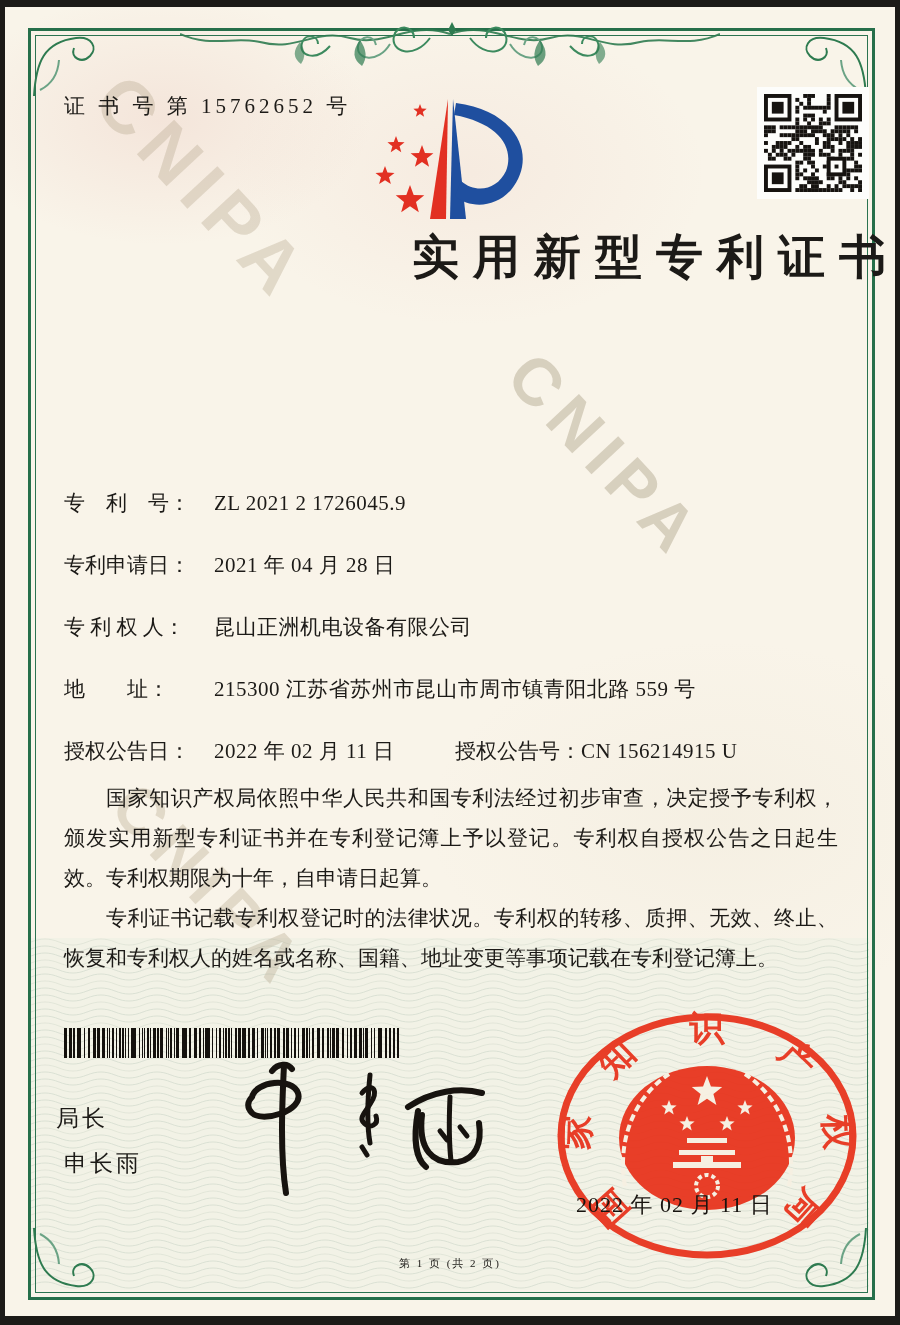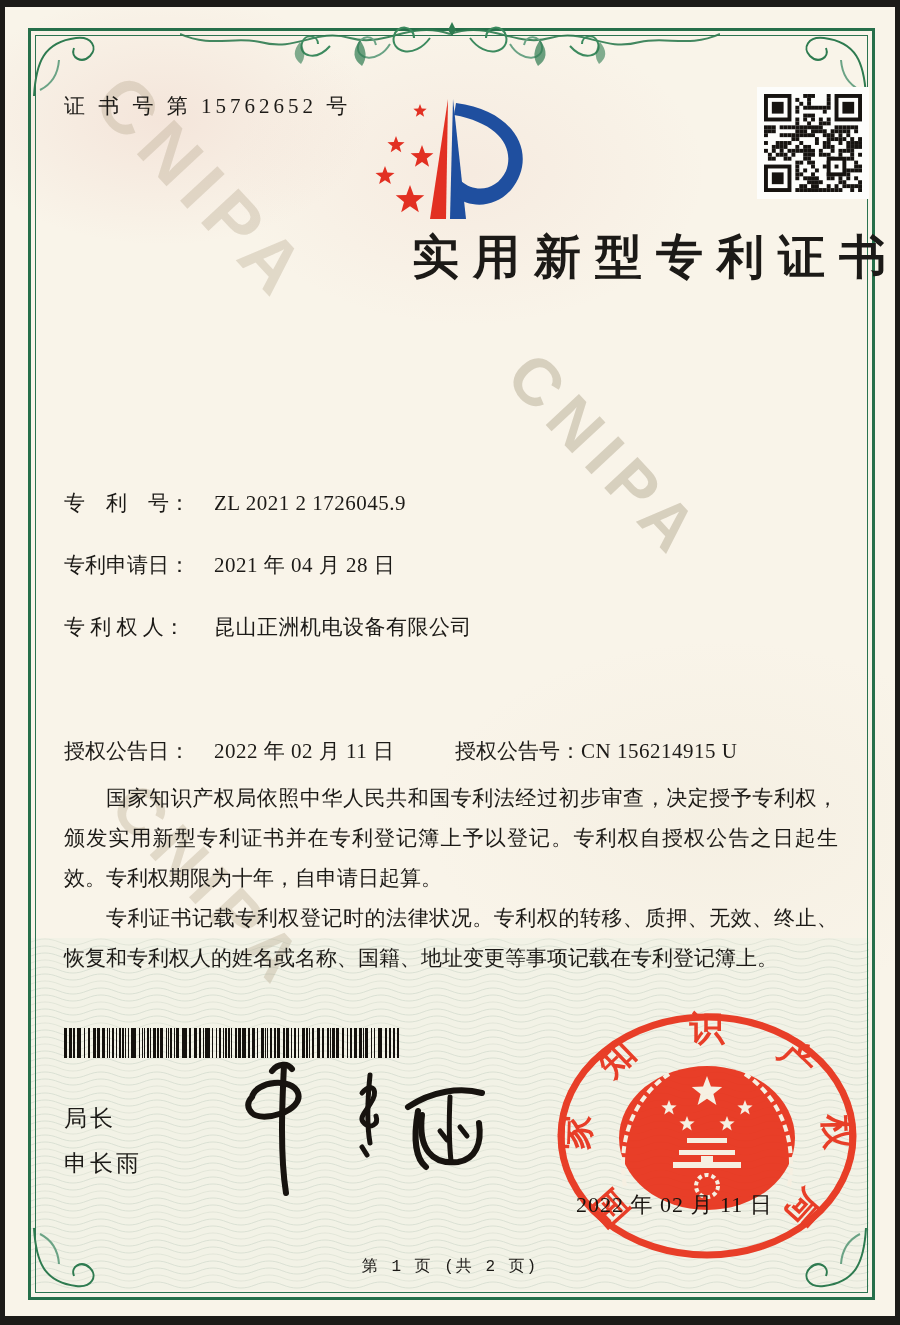--- a/index.html
+++ b/index.html
@@ -30,26 +30,26 @@
   .title{position:absolute;left:0;right:0;top:226px;text-align:right;font-size:47px;font-weight:bold;
     letter-spacing:14px;z-index:5;margin:0;}
   .row{position:absolute;left:64px;right:56px;font-size:21px;z-index:5;white-space:nowrap;}
   .lbl{display:inline-block;width:150px;white-space:pre;}
   .val{letter-spacing:.5px;}
   .pair2{position:absolute;left:391px;top:0;}
   .pair2 .lbl{width:126px;}
   .body-text{position:absolute;left:64px;width:774px;z-index:5;font-size:21px;line-height:40px;}
   .body-text p{margin:0;text-indent:2em;text-align:justify;}
   #barcode{position:absolute;left:64px;top:1028px;z-index:5;}
-  .officer-post{position:absolute;left:64px;top:1103px;font-size:23px;letter-spacing:3px;z-index:5;}
+  .officer-post{position:absolute;left:56px;top:1103px;font-size:23px;letter-spacing:3px;z-index:5;}
   .officer-name{position:absolute;left:64px;top:1148px;font-size:23px;letter-spacing:3px;z-index:5;}
   #signature{position:absolute;left:212px;top:1055px;z-index:6;}
   #seal{position:absolute;left:551px;top:1010px;z-index:4;opacity:.93;}
   .seal-date{position:absolute;left:576px;top:1190px;font-size:22px;letter-spacing:1px;z-index:7;color:#17130f;}
-  .footer{position:absolute;left:0;right:0;top:1256px;text-align:center;font-size:16px;letter-spacing:2px;z-index:5;font-family:Liberation Mono, monospace;}
+  .footer{position:absolute;left:0;right:0;top:1256px;text-align:center;font-size:11px;letter-spacing:2px;z-index:5;}
 </style>
 </head>
 <body>
 
 <div class="page">
   <div class="tint"></div>
 
   <svg id="waves" width="838" height="352">
     <rect width="838" height="352" fill="#edf0e4" opacity="0.55"></rect>
     <g id="wave-lines" fill="none" stroke="#cdd7c9" stroke-width="1" opacity="0.8">
@@ -430,20 +430,23 @@
 
   <div class="row" style="top:489px">
     <span class="lbl">专　利　号：</span><span class="val">ZL 2021 2 1726045.9</span>
   </div>
   <div class="row" style="top:551px">
     <span class="lbl">专利申请日：</span><span class="val">2021 年 04 月 28 日</span>
   </div>
   <div class="row" style="top:613px">
     <span class="lbl">专 利 权 人：</span><span class="val">昆山正洲机电设备有限公司</span>
   </div>
+  <div class="row" style="top:675px">
+    <span class="lbl">地　　址：</span><span class="val">215300 江苏省苏州市昆山市周市镇青阳北路 559 号</span>
+  </div>
   <div class="row" style="top:737px">
     <span class="lbl">授权公告日：</span><span class="val">2022 年 02 月 11 日</span>
     <span class="pair2">
       <span class="lbl">授权公告号：</span><span class="val">CN 156214915 U</span>
     </span>
   </div>
 
   <div class="body-text" style="top:778px">
     <p>国家知识产权局依照中华人民共和国专利法经过初步审查，决定授予专利权，颁发实用新型专利证书并在专利登记簿上予以登记。专利权自授权公告之日起生效。专利权期限为十年，自申请日起算。</p>
     <p>专利证书记载专利权登记时的法律状况。专利权的转移、质押、无效、终止、恢复和专利权人的姓名或名称、国籍、地址变更等事项记载在专利登记簿上。</p>

